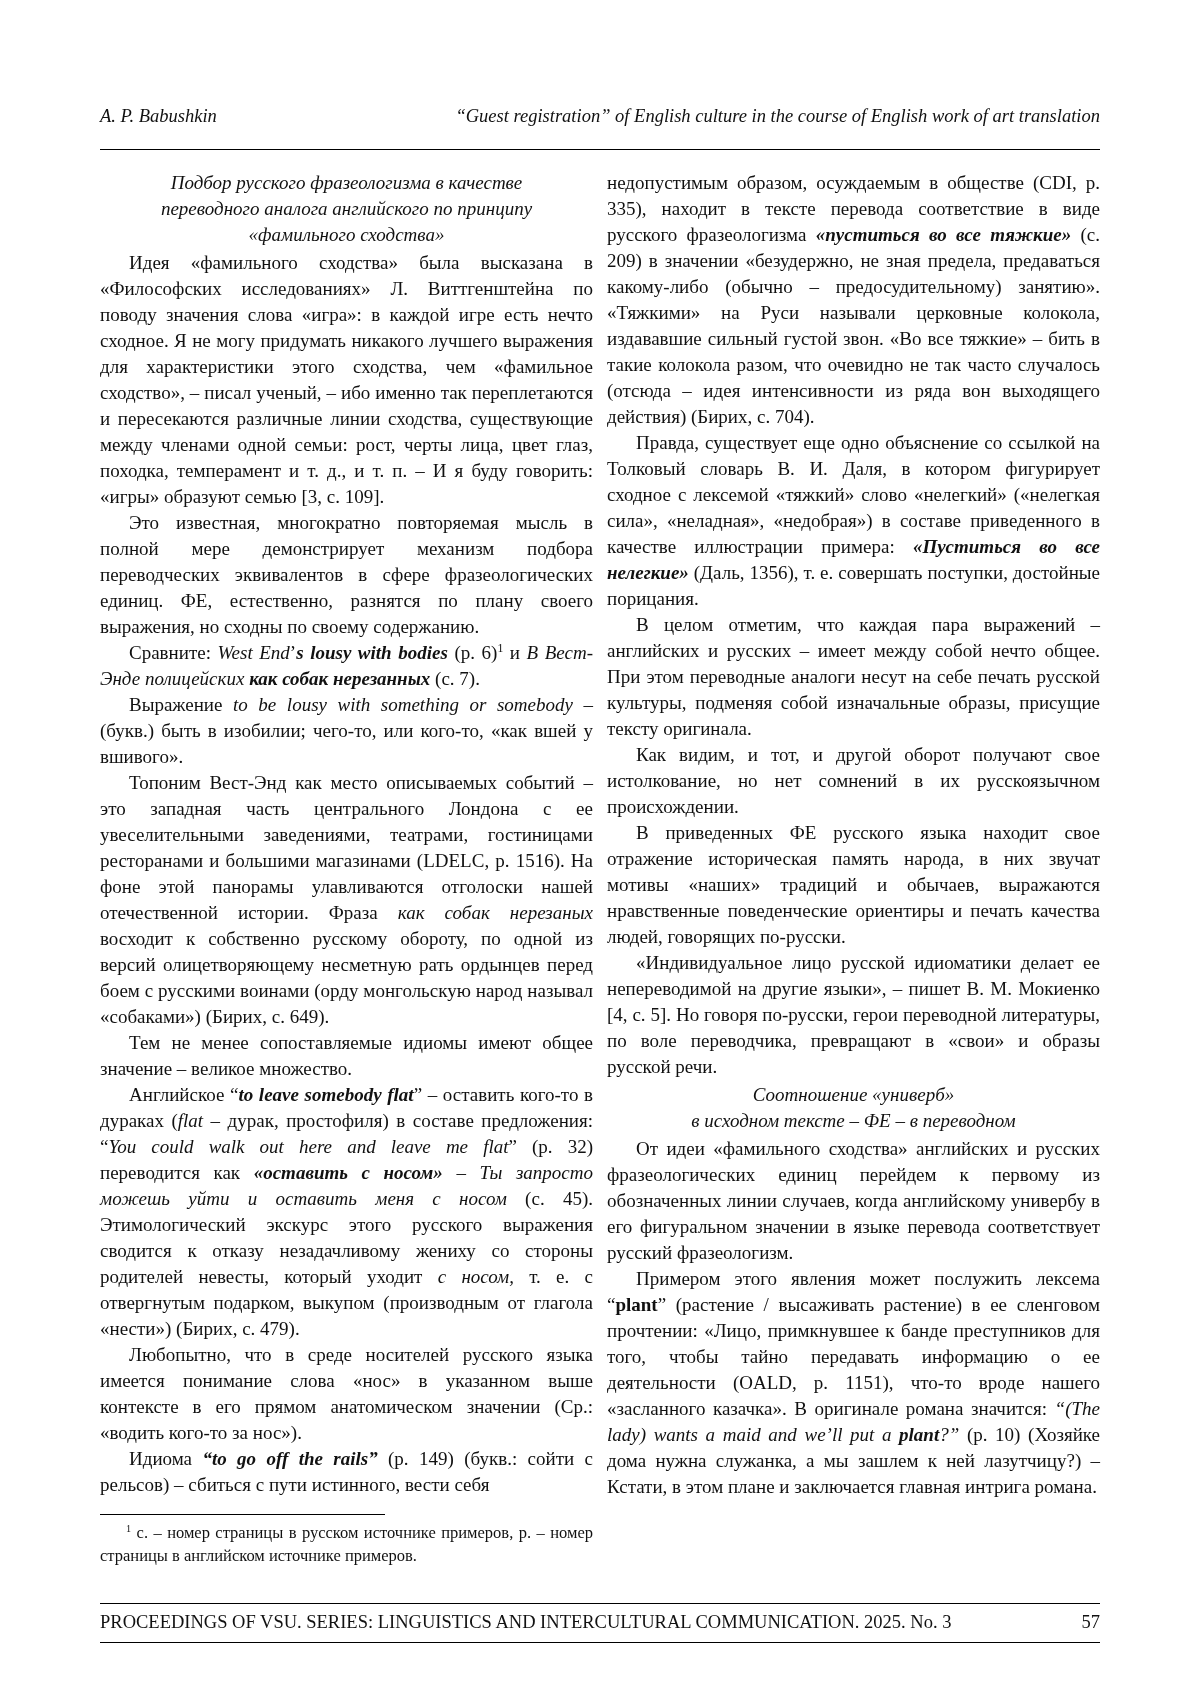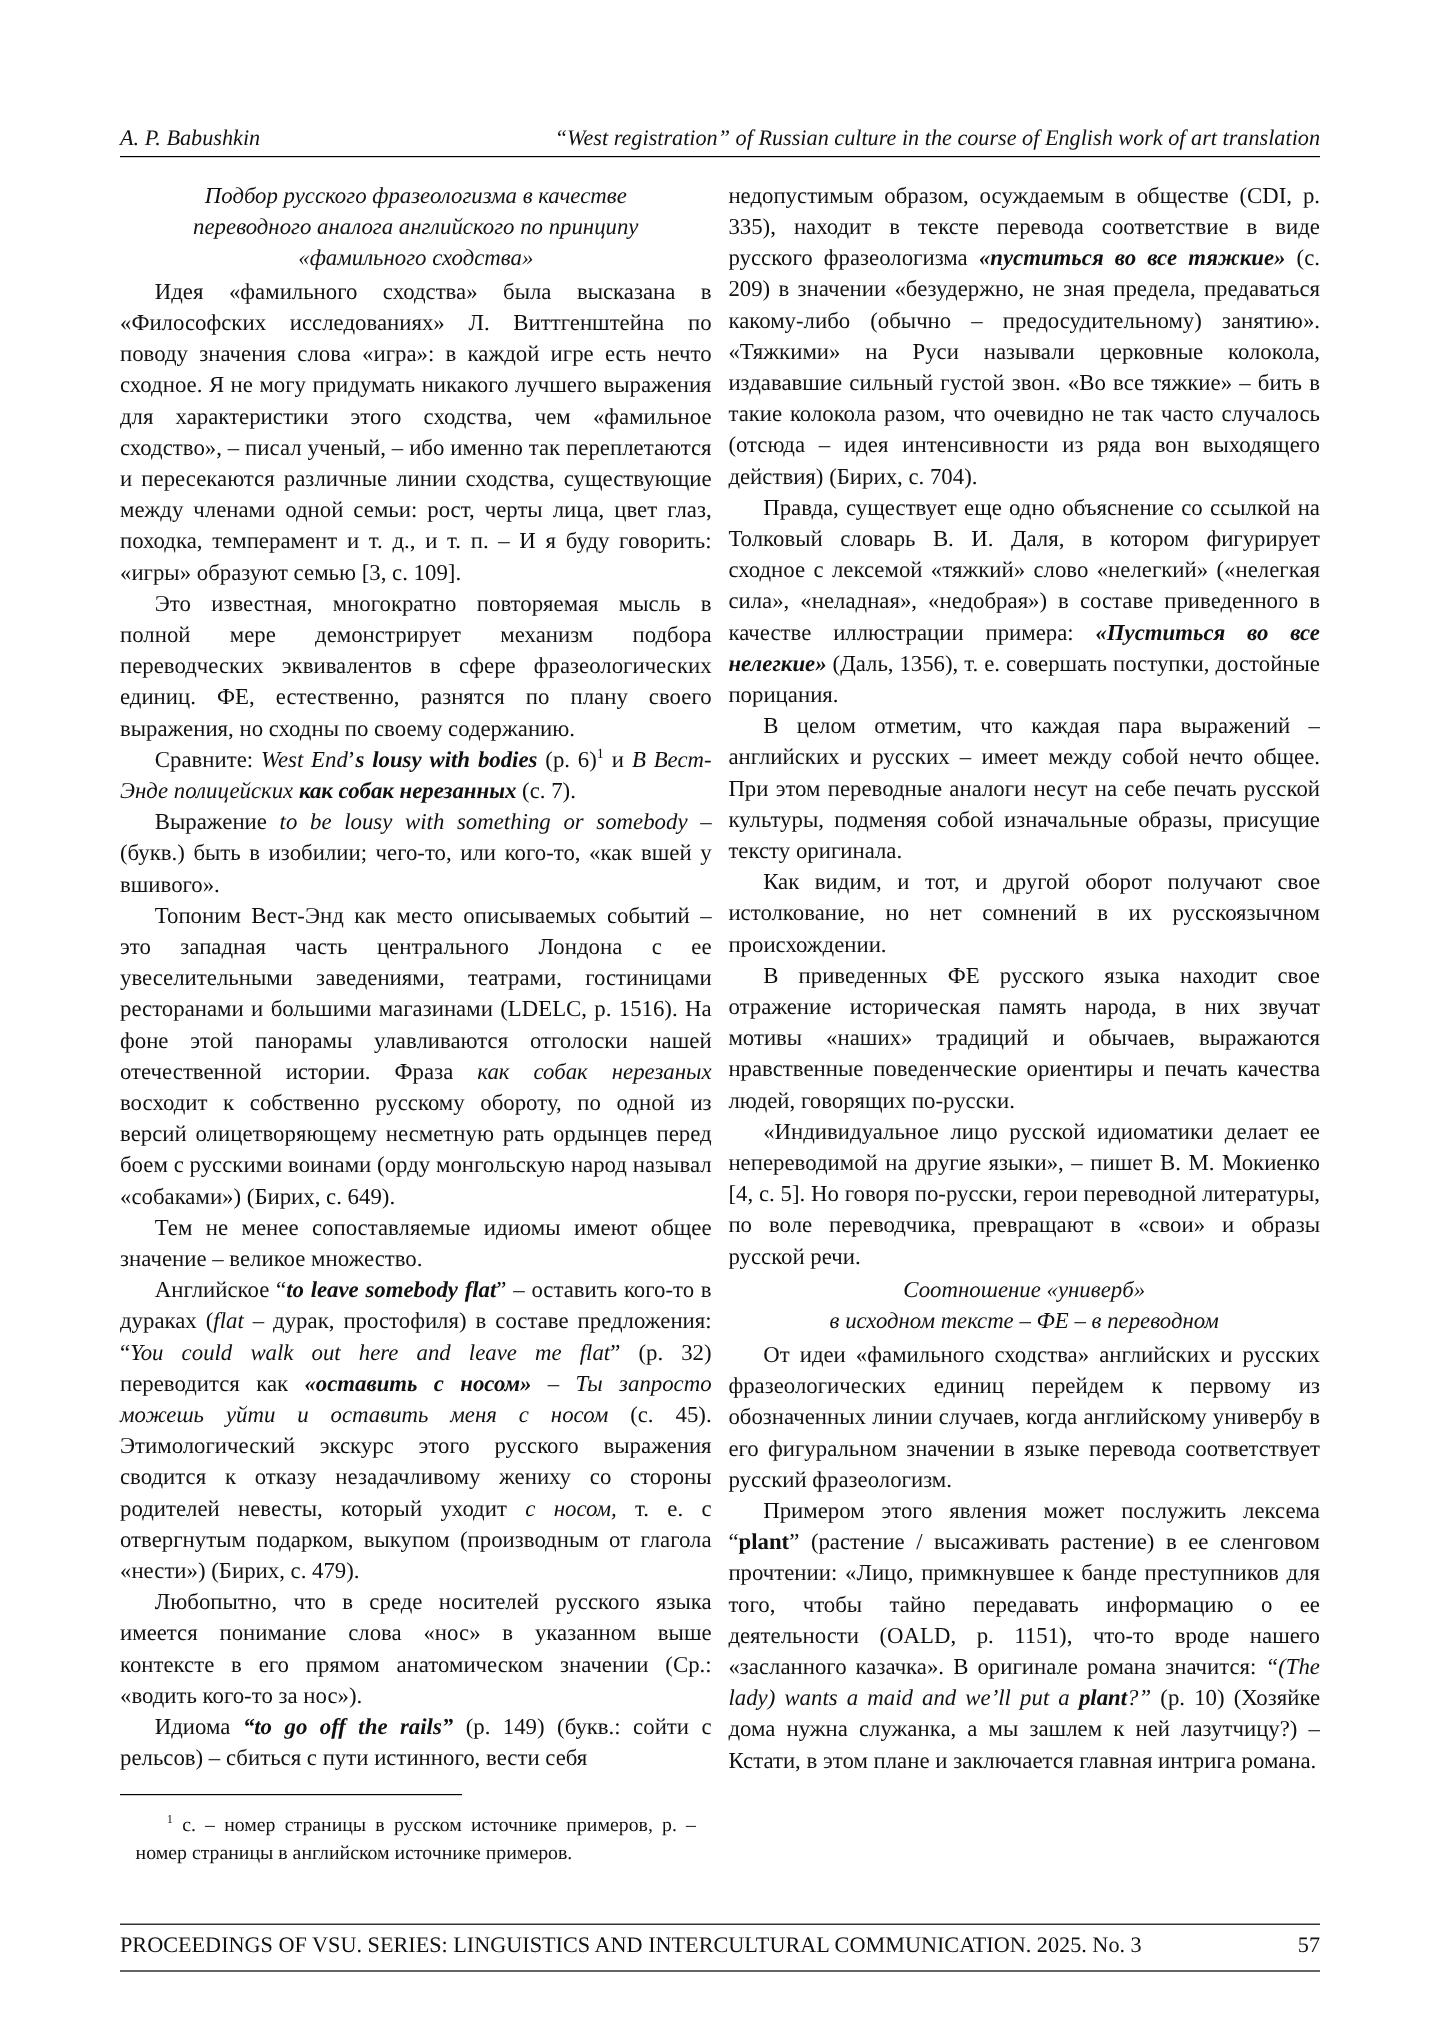--- a/index.html
+++ b/index.html
@@ -16,21 +16,21 @@
     padding: 106px 100px 0 100px;
     position: relative;
   }
   .header {
     display: flex;
     justify-content: space-between;
     align-items: baseline;
     font-style: italic;
     font-size: 18.5px;
     border-bottom: 1.5px solid #000;
-    padding-bottom: 3px;
+    padding-bottom: 22px;
     gap: 40px;
   }
   .header .title { text-align: right; }
   .columns {
     display: flex;
     gap: 14px;
     margin-top: 20px;
   }
   .col {
     flex: 1 1 0;
@@ -54,21 +54,21 @@
   .footnote { margin-top: 16px; }
   .footnote-rule {
     width: 285px;
     border-top: 1.5px solid #000;
     margin-bottom: 6px;
   }
   .footnote p {
     font-size: 16.5px;
     line-height: 23px;
     text-indent: 26px;
-    margin: 13px;
+    margin: 0;
     text-align: justify;
   }
   sup { font-size: 0.62em; line-height: 0; }
   .footer {
     position: absolute;
     left: 100px; right: 100px; bottom: 54px;
     border-top: 1.6px solid #000;
     border-bottom: 1.6px solid #000;
     padding: 8px 0 9px 0;
     display: flex;
@@ -79,21 +79,21 @@
     gap: 20px;
   }
 </style>
 </head>
 <body>
 
 <div class="page">
 
   <div class="header">
     <span class="author">A. P. Babushkin</span>
-    <span class="title">“West registration” of Russian culture in the course of English work of art translation</span>
+    <span class="title">“Guest registration” of English culture in the course of English work of art translation</span>
   </div>
 
   <div class="columns">
 
     <div class="col">
       <h2 class="sect">Подбор русского фразеологизма в качестве<br>переводного аналога английского по принципу<br>«фамильного сходства»</h2>
       <p>Идея «фамильного сходства» была высказана в «Философских исследованиях» Л. Виттгенштейна по поводу значения слова «игра»: в каждой игре есть нечто сходное. Я не могу придумать никакого лучшего выражения для характеристики этого сходства, чем «фамильное сходство», – писал ученый, – ибо именно так переплетаются и пересекаются различные линии сходства, существующие между членами одной семьи: рост, черты лица, цвет глаз, походка, темперамент и т. д., и т. п. – И я буду говорить: «игры» образуют семью [3, с. 109].</p>
       <p>Это известная, многократно повторяемая мысль в полной мере демонстрирует механизм подбора переводческих эквивалентов в сфере фразеологических единиц. ФЕ, естественно, разнятся по плану своего выражения, но сходны по своему содержанию.</p>
       <p>Сравните: <i>West End</i>’<b><i>s lousy with bodies</i></b> (р. 6)<sup>1</sup> и <i>В Вест-Энде полицейских</i> <b><i>как собак нерезанных</i></b> (с. 7).</p>
       <p>Выражение <i>to be lousy with something or somebody</i> – (букв.) быть в изобилии; чего-то, или кого-то, «как вшей у вшивого».</p>

